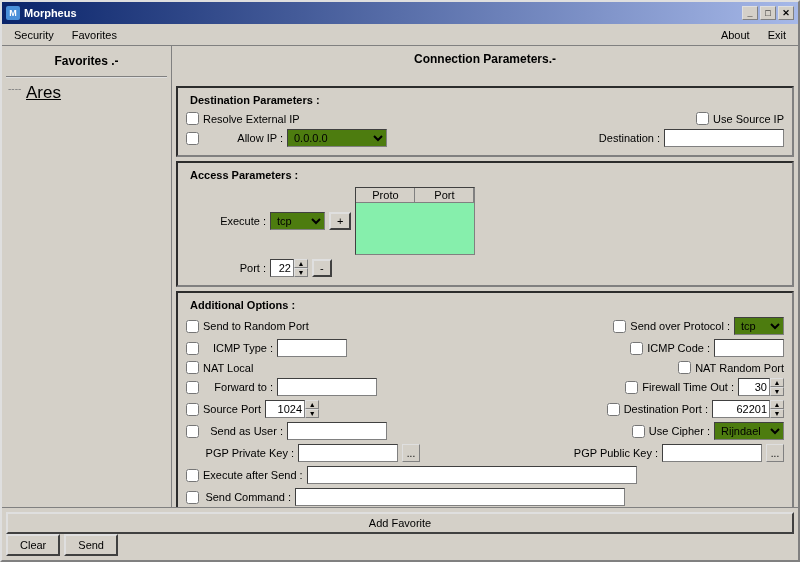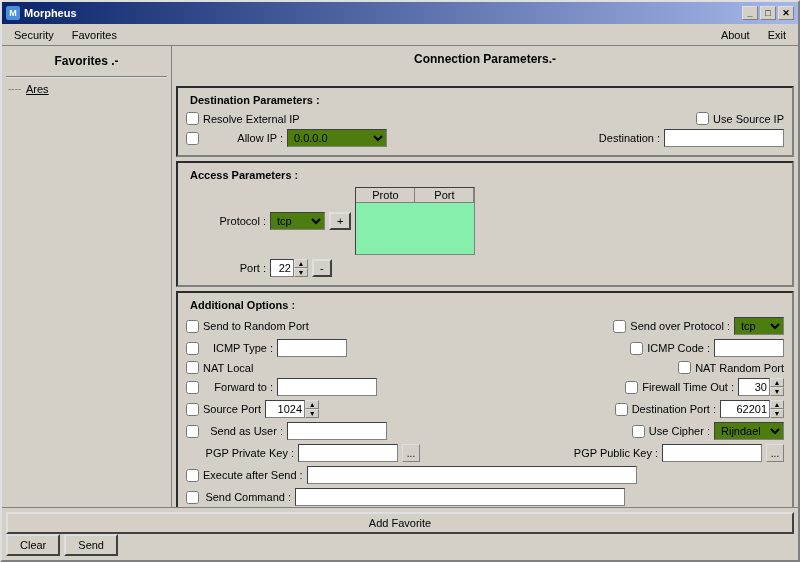--- a/index.html
+++ b/index.html
@@ -122,21 +122,21 @@
     .sidebar-title {
       font-weight: bold;
       font-size: 12px;
       text-align: center;
       padding: 4px;
       margin-bottom: 4px;
     }
 
     .sidebar-item {
       padding: 2px 4px 2px 20px;
-      font-size: 11px;
+      font-size: 17px;
       cursor: pointer;
       position: relative;
       text-decoration: underline;
     }
 
     .sidebar-item::before {
       content: '----';
       position: absolute;
       left: 2px;
       color: #808080;
@@ -413,21 +413,21 @@
           <span style="flex:1"></span>
           <span>Destination :</span>
           <input type="text" style="width: 120px;" value="">
         </div>
       </div>
 
       <div class="access-section">
         <div class="section-header">Access Parameters :</div>
 
         <div class="form-row">
-          <span style="min-width:80px; text-align:right;">Protocol :</span>
+          <span style="min-width:80px; text-align:right;">Execute :</span>
           <select style="width:55px;">
             <option>tcp</option>
             <option>udp</option>
             <option>icmp</option>
           </select>
           <button class="btn btn-small">+</button>
           <div class="proto-port-list">
             <div class="proto-port-header">
               <div class="proto-port-col">Proto</div>
               <div class="proto-port-col">Port</div>
@@ -504,21 +504,21 @@
             <input type="text" style="width: 40px;" value="1024">
             <div class="spinbox-btns">
               <button class="spin-btn">▲</button>
               <button class="spin-btn">▼</button>
             </div>
           </div>
           <span style="flex:1"></span>
           <input type="checkbox" style="">
           <span>Destination Port :</span>
           <div class="spinbox">
-            <input type="text" style="width: 50px;" value="62201">
+            <input type="text" style="width: 58px;" value="62201">
             <div class="spinbox-btns">
               <button class="spin-btn">▲</button>
               <button class="spin-btn">▼</button>
             </div>
           </div>
         </div>
 
         <div class="form-row">
           <input type="checkbox" style="">
           <span class="option-label" style="min-width:80px; text-align:right;">Send as User :</span>

